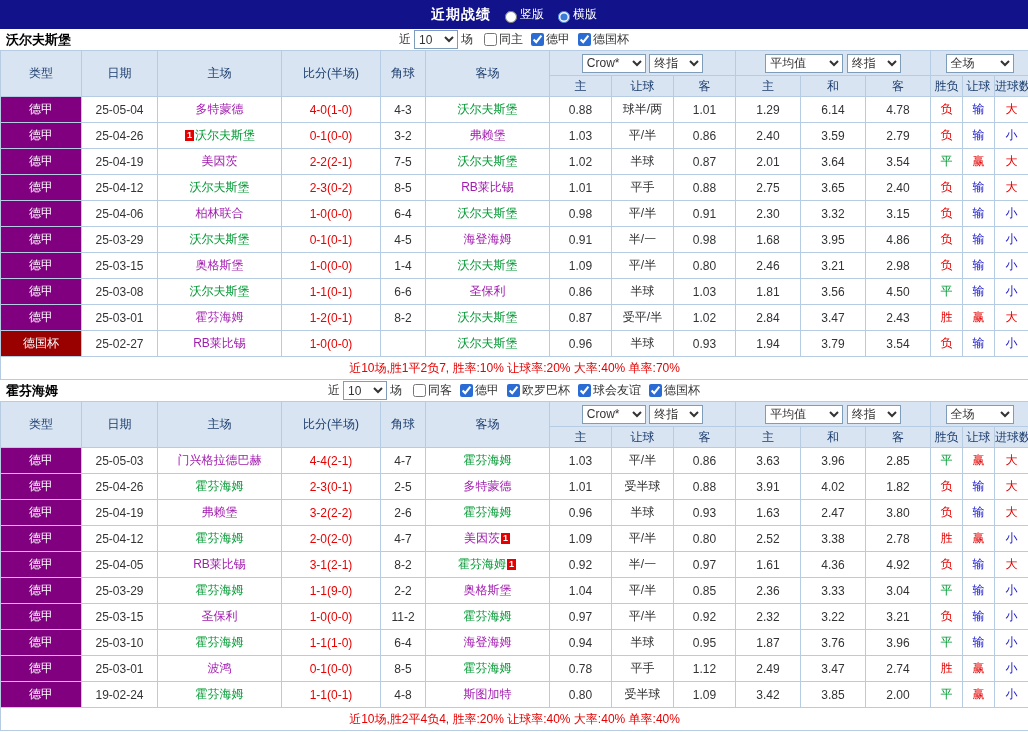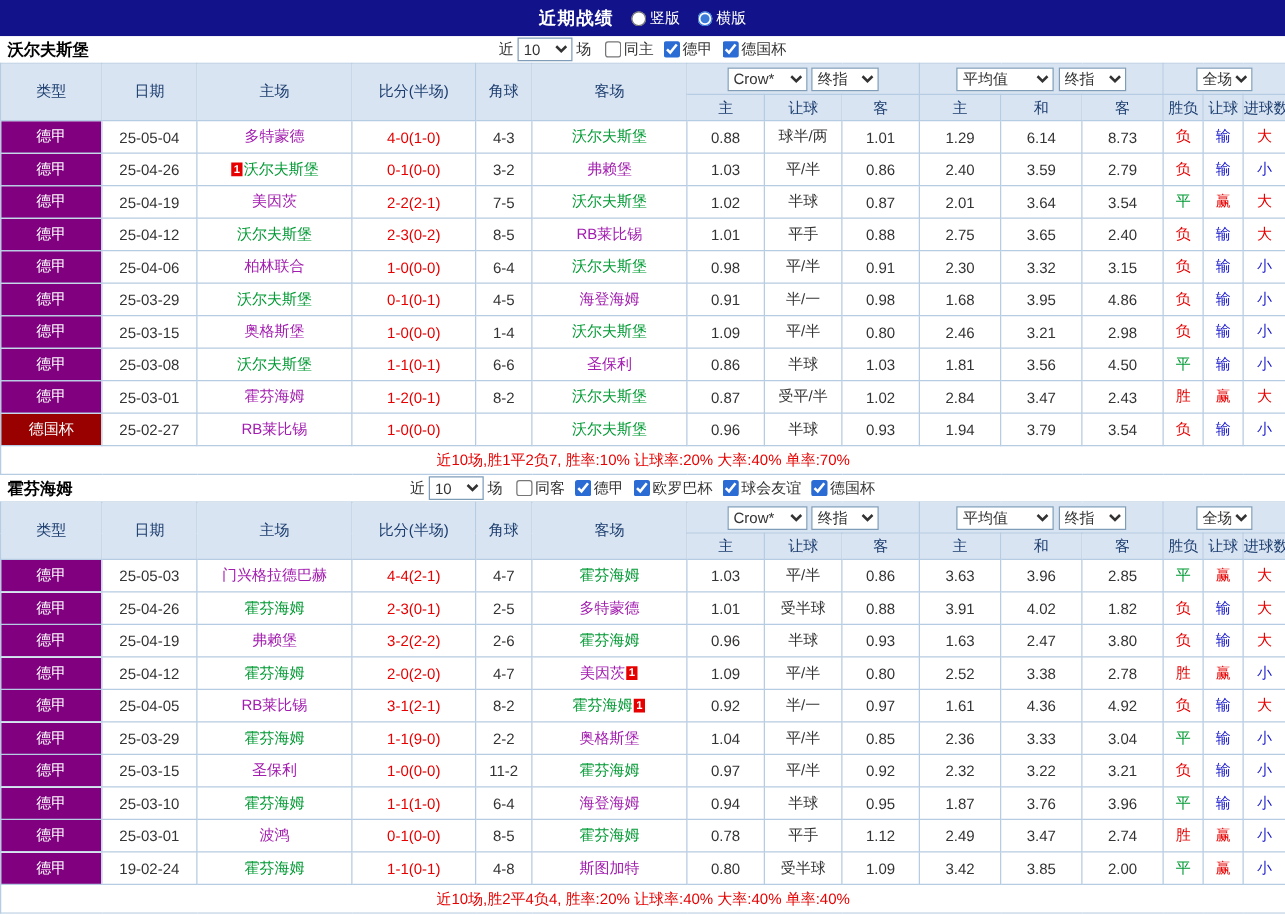--- a/index.html
+++ b/index.html
@@ -7,33 +7,33 @@
   body {
     font-family: "Liberation Sans", "DejaVu Sans", sans-serif;
     font-size: 12px; color: #333; background: #fff;
   }
   
   .topbar {
     height: 29px; background: #12128a; color: #fff;
     display: flex; align-items: center; justify-content: center; gap: 14px;
   }
   .topbar .title { font-weight: bold; font-size: 14px; letter-spacing: 1px; }
-  .radio-opt { display: inline-flex; align-items: center; gap: 3px; cursor: pointer; }
+  .radio-opt { display: inline-flex; align-items: flex-end; gap: 3px; cursor: pointer; }
   .radio-opt input { width: 12px; height: 12px; accent-color: #3b7ad9; margin: 0; }
   
   .section-head { position: relative; height: 21px; display: flex; align-items: center; background: #fff; }
   .team-name { position: absolute; left: 6px; font-weight: bold; font-size: 13px; color: #000; }
   .filters { margin: 0 auto; display: flex; align-items: center; gap: 3px; }
   .filters .cb { display: inline-flex; align-items: center; gap: 2px; margin-left: 8px; cursor: pointer; }
   .filters input[type=checkbox] { width: 13px; height: 13px; accent-color: #2b6cd4; margin: 0; vertical-align: middle; }
   select.sel {
     font-family: inherit; font-size: 12px; height: 19px;
     border: 1px solid #7f9db9; background: #fff; color: #333; vertical-align: middle;
   }
-  .w44 { width: 44px; } .w64 { width: 64px; } .w54 { width: 54px; } .w78 { width: 78px; } .w68 { width: 45px; }
+  .w44 { width: 44px; } .w64 { width: 64px; } .w54 { width: 54px; } .w78 { width: 78px; } .w68 { width: 68px; }
   
   table { table-layout: fixed; width: 1028px; border-collapse: collapse; }
   th, td {
     border: 1px solid #b6cce2; text-align: center; vertical-align: middle;
     overflow: hidden; white-space: nowrap;
   }
   thead th { background: #d8e4f2; color: #1c3d6e; font-weight: normal; }
   tr.h1 th { height: 25px; }
   tr.h2 th { height: 21px; }
   tbody td { height: 26px; background: #fff; }
@@ -138,21 +138,21 @@
           <td>25-05-04</td>
           <td><span class="opp">多特蒙德</span></td>
           <td class="score">4-0(1-0)</td>
           <td>4-3</td>
           <td><span class="focal">沃尔夫斯堡</span></td>
           <td>0.88</td>
           <td>球半/两</td>
           <td>1.01</td>
           <td>1.29</td>
           <td>6.14</td>
-          <td>8.73</td>
+          <td>4.78</td>
           <td style="color: rgb(230, 0, 0);">负</td>
           <td style="color: rgb(21, 21, 204);">输</td>
           <td style="color: rgb(230, 0, 0);">大</td>
         </tr>
         <tr>
           <td class="league" style="background: rgb(128, 0, 128);">德甲</td>
           <td>25-04-26</td>
           <td><span class="badge">1</span><span class="focal">沃尔夫斯堡</span></td>
           <td class="score">0-1(0-0)</td>
           <td>3-2</td>

